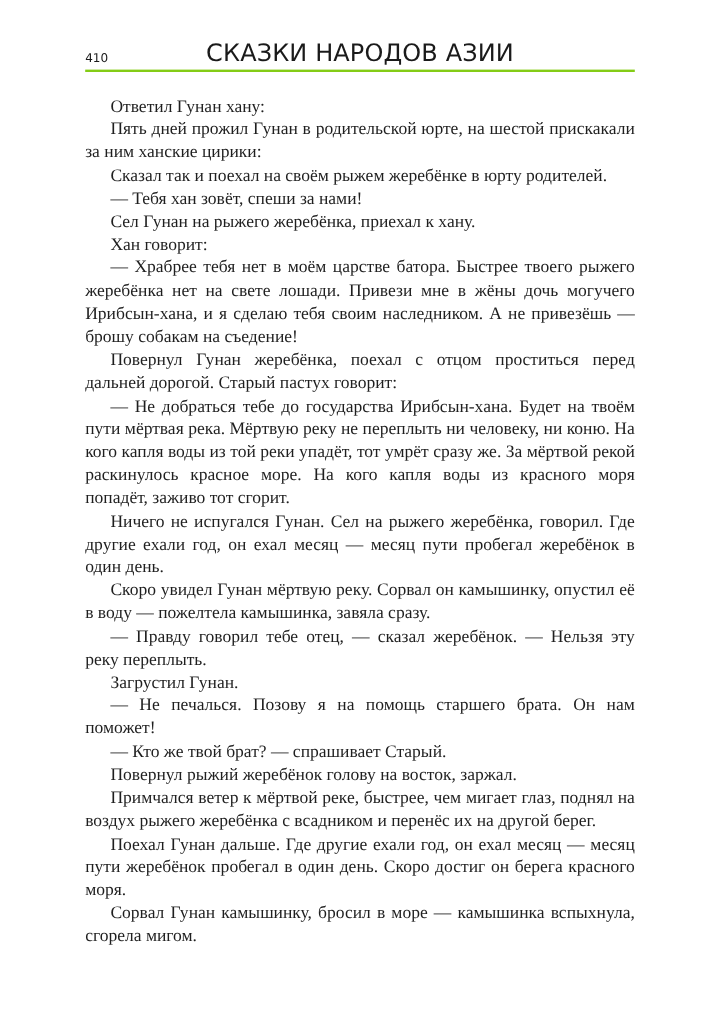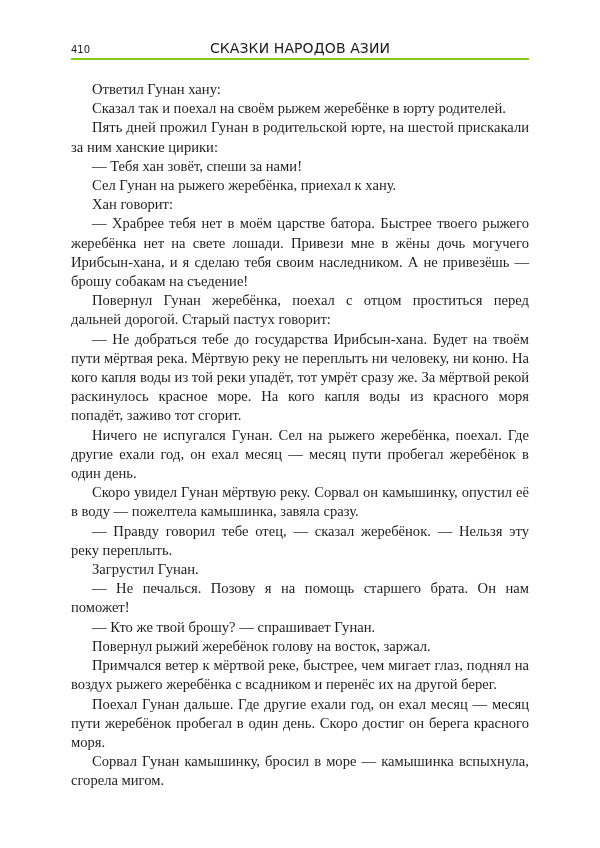--- a/index.html
+++ b/index.html
@@ -34,21 +34,21 @@
     left: 0;
     bottom: 3px;
     font-size: 10px;
   }
   .running-title {
     position: absolute;
     left: 0;
     right: 0;
     bottom: 2px;
     text-align: center;
-    font-size: 14px;
+    font-size: 20px;
     letter-spacing: 0.1px;
     margin-top: 15px;
   }
   .body-text {
     position: absolute;
     left: 0;
     top: 80px;
     width: 458px;
     font-family: "Liberation Serif", "DejaVu Serif", serif;
     font-size: 14.6px;
@@ -66,33 +66,33 @@
 <body>
 
 <div class="page">
   <div class="running-head">
     <span class="page-number">410</span>
     <span class="running-title">СКАЗКИ НАРОДОВ АЗИИ</span>
   </div>
 
   <div class="body-text">
     <p>Ответил Гунан хану:</p>
+    <p>Пять дней прожил Гунан в родительской юрте, на шестой прискакали за ним ханские цирики:</p>
     <p>Сказал так и поехал на своём рыжем жеребёнке в юрту родителей.</p>
-    <p>Пять дней прожил Гунан в родительской юрте, на шестой прискакали за ним ханские цирики:</p>
     <p>— Тебя хан зовёт, спеши за нами!</p>
     <p>Сел Гунан на рыжего жеребёнка, приехал к хану.</p>
     <p>Хан говорит:</p>
     <p>— Храбрее тебя нет в моём царстве батора. Быстрее твоего рыжего жере­бёнка нет на свете лошади. Привези мне в жёны дочь могучего Ирибсын-ха­на, и я сделаю тебя своим наследником. А не привезёшь — брошу собакам на съедение!</p>
     <p>Повернул Гунан жеребёнка, поехал с отцом проститься перед дальней до­рогой. Старый пастух говорит:</p>
     <p>— Не добраться тебе до государства Ирибсын-хана. Будет на твоём пути мёртвая река. Мёртвую реку не переплыть ни человеку, ни коню. На кого ка­пля воды из той реки упадёт, тот умрёт сразу же. За мёртвой рекой раскину­лось красное море. На кого капля воды из красного моря попадёт, заживо тот сгорит.</p>
-    <p>Ничего не испугался Гунан. Сел на рыжего жеребёнка, поехал. Где другие ехали год, он ехал месяц — месяц пути пробегал жеребёнок в один день.</p>
+    <p>Ничего не испугался Гунан. Сел на рыжего жеребёнка, говорил. Где другие ехали год, он ехал месяц — месяц пути пробегал жеребёнок в один день.</p>
     <p>Скоро увидел Гунан мёртвую реку. Сорвал он камышинку, опустил её в воду — пожелтела камышинка, завяла сразу.</p>
     <p>— Правду говорил тебе отец, — сказал жеребёнок. — Нельзя эту реку пе­реплыть.</p>
     <p>Загрустил Гунан.</p>
     <p>— Не печалься. Позову я на помощь старшего брата. Он нам поможет!</p>
-    <p>— Кто же твой брошу? — спрашивает Гунан.</p>
+    <p>— Кто же твой брат? — спрашивает Старый.</p>
     <p>Повернул рыжий жеребёнок голову на восток, заржал.</p>
     <p>Примчался ветер к мёртвой реке, быстрее, чем мигает глаз, поднял на воз­дух рыжего жеребёнка с всадником и перенёс их на другой берег.</p>
     <p>Поехал Гунан дальше. Где другие ехали год, он ехал месяц — месяц пути жеребёнок пробегал в один день. Скоро достиг он берега красного моря.</p>
     <p>Сорвал Гунан камышинку, бросил в море — камышинка вспыхнула, сго­рела мигом.</p>
 
   </div>
 </div>
 
 </body></html>

